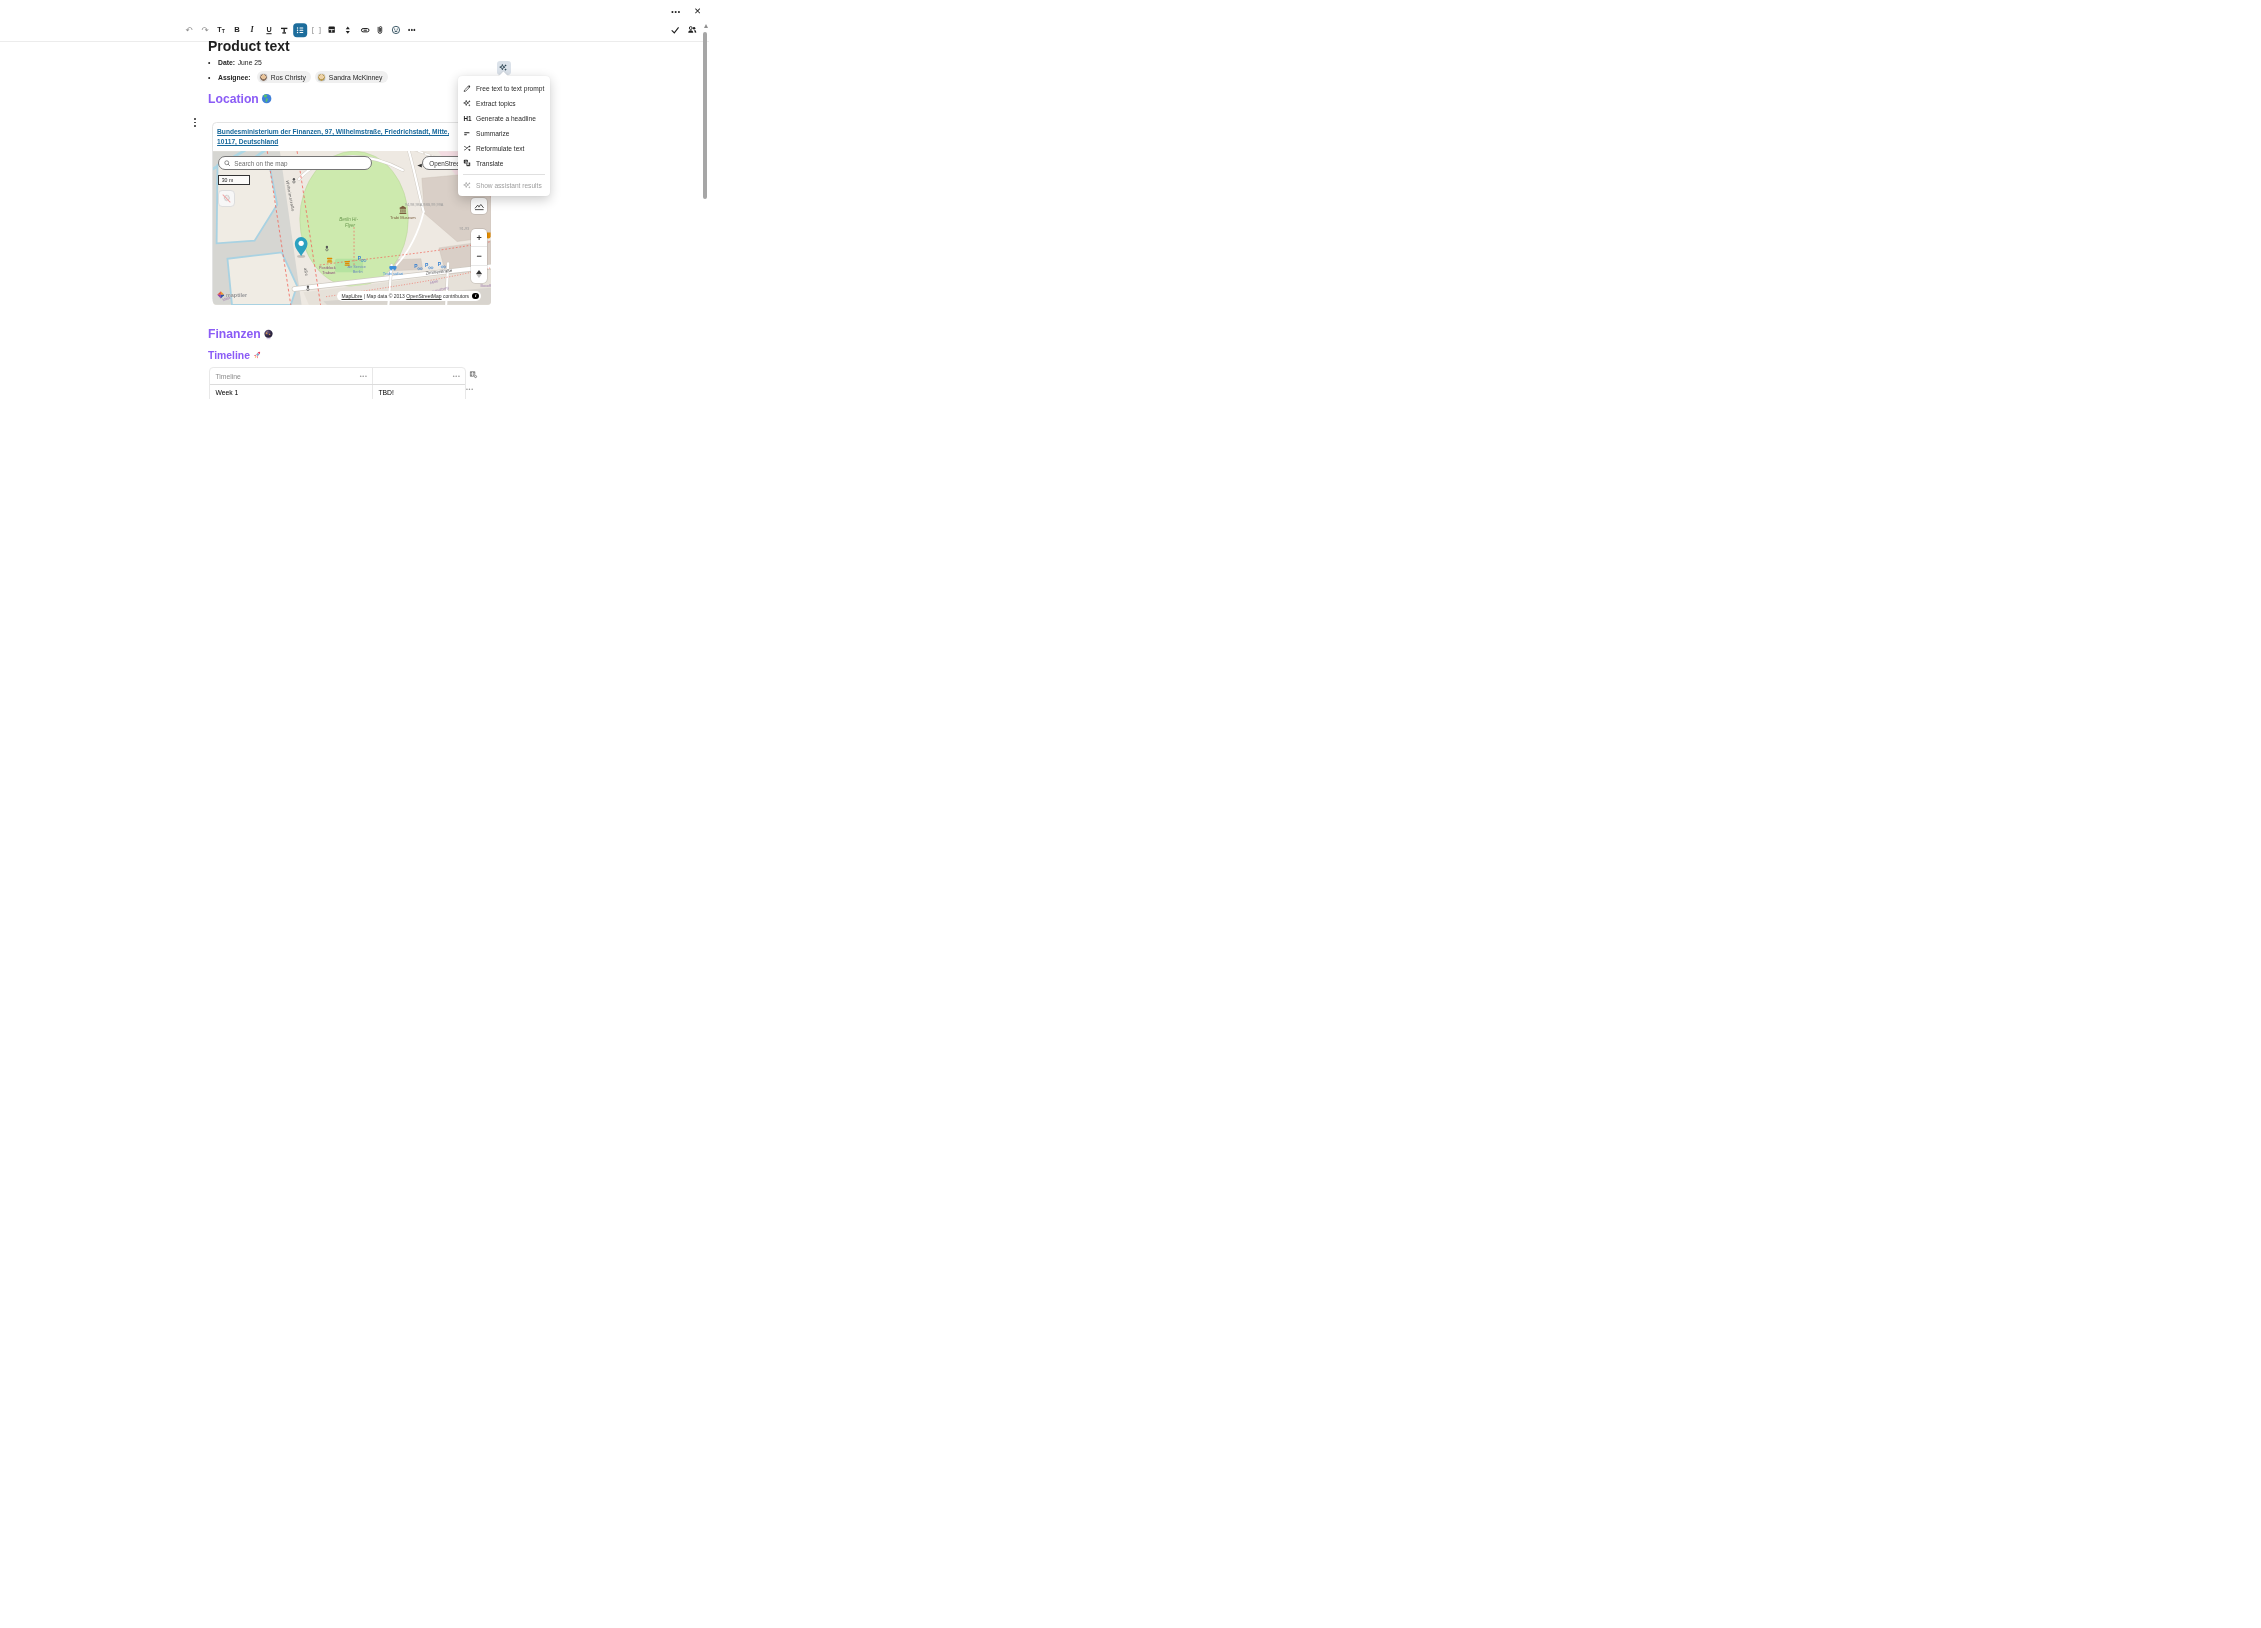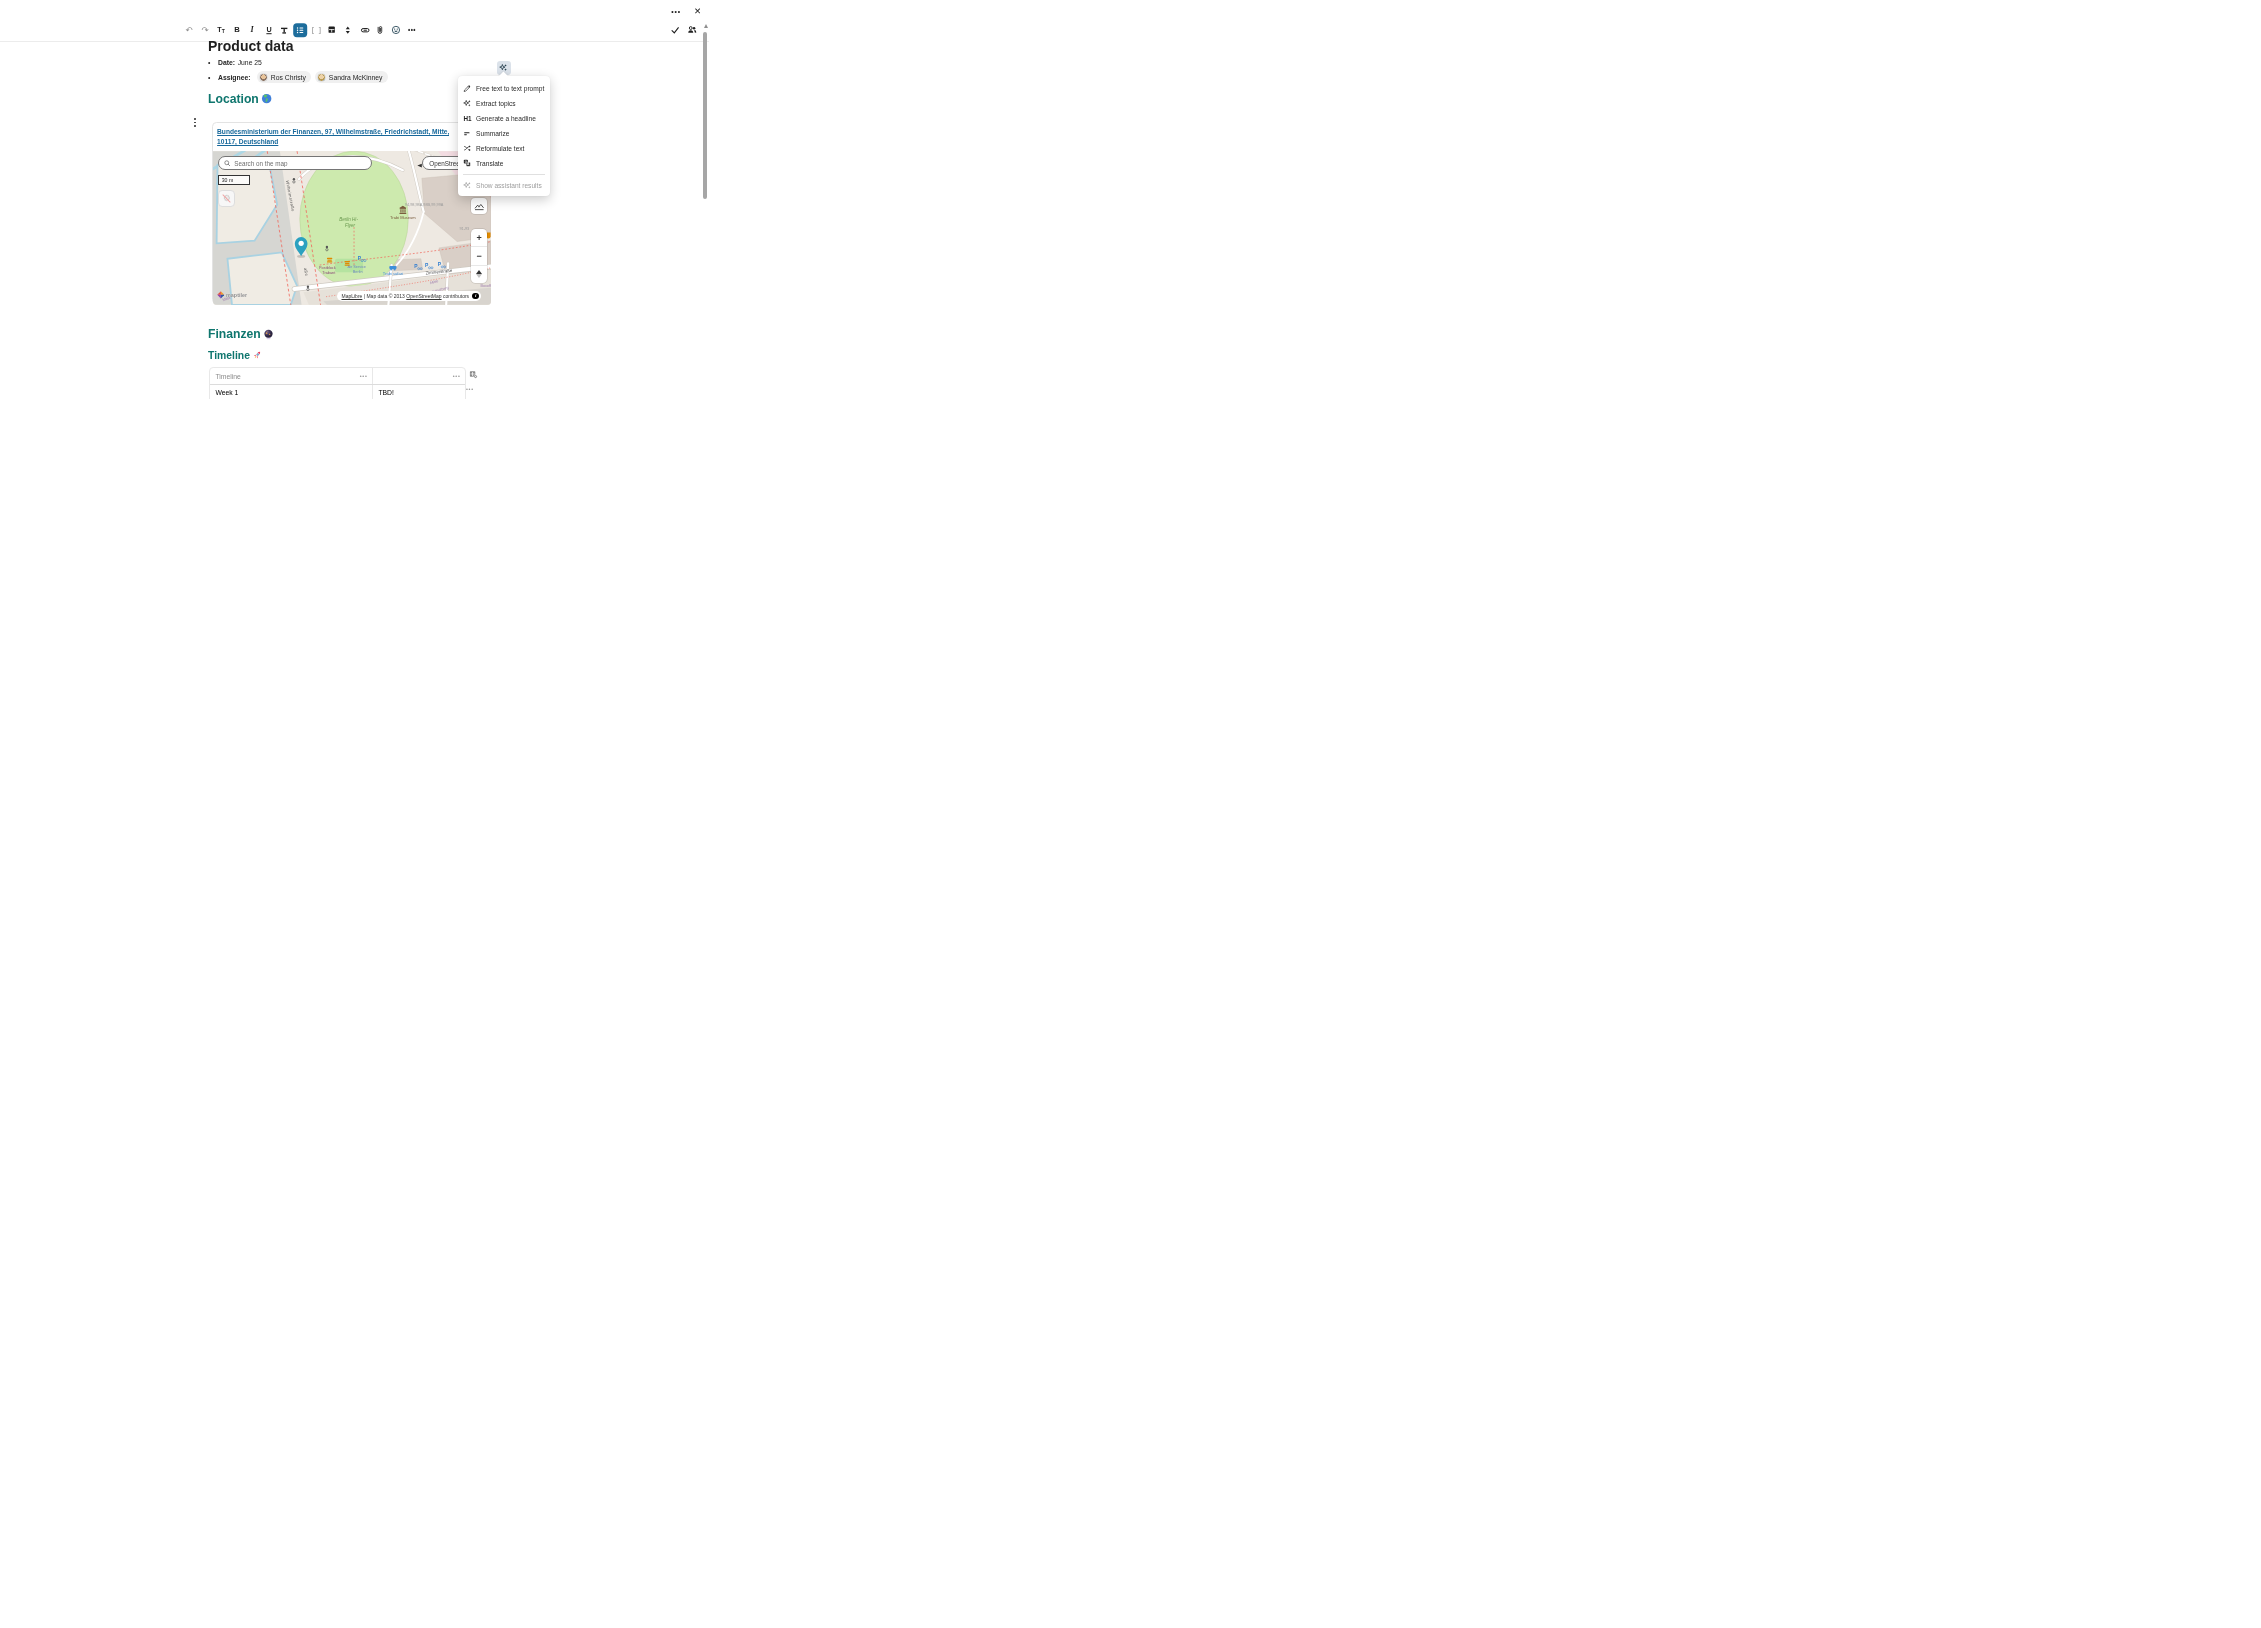--- a/index.html
+++ b/index.html
@@ -29,21 +29,21 @@
 
   
   .doc-title { position:absolute; left:208px; top:38px; font-size:14px; font-weight:700; color:#1f1f1f; }
   .bullet-row { position:absolute; left:208px; display:flex; align-items:center; font-size:6.8px; color:#242424; }
   .bullet-dot { width:10px; font-size:6.8px; color:#242424; }
   .b-label { font-weight:700; margin-right:2.7px; }
   .chip { display:inline-flex; align-items:center; background:#f0f0f0; border-radius:6.3px; height:12.2px; padding:0 5.4px 0 1.8px; margin-left:3.6px; cursor:pointer; }
   .chip .av { width:9px; height:9px; border-radius:50%; margin-right:3.2px; border:0.5px solid #ddd; }
   .av-ros { background:radial-gradient(circle at 50% 38%, #e8c49a 0 40%, #8a7262 41% 72%, #cfc8bf 73%); }
   .av-sandra { background:radial-gradient(circle at 50% 38%, #eed3a8 0 40%, #b99b55 41% 72%, #6e8781 73%); }
-  .h-section { position:absolute; left:208px; display:flex; align-items:center; gap:2px; font-weight:700; color:#0f766e; }
+  .h-section { position:absolute; left:208px; display:flex; align-items:center; gap:2px; font-weight:700; color:#8b5cf6; }
 
   
   .ai-fab { position:absolute; left:497px; top:61px; width:13.6px; height:13.6px; border-radius:3.2px; background:#dbe2ea; display:flex; align-items:center; justify-content:center; cursor:pointer; }
 
   
   .ai-menu { position:absolute; left:458px; top:76px; width:92px; background:#fff; border-radius:4.1px; box-shadow:0 3.6px 11.8px rgba(0,0,0,.2), 0 0 1.4px rgba(0,0,0,.08); z-index:50; padding:5px 0 3.6px; }
   .ai-notch { position:absolute; left:500px; top:73px; width:6.8px; height:6.8px; background:#fff; transform:rotate(45deg); z-index:51; box-shadow:-0.9px -0.9px 1.8px rgba(0,0,0,.05); }
   .ai-item { display:flex; align-items:center; height:15px; padding:0 5.4px; cursor:pointer; font-size:6.6px; color:#2b2b2b; }
   .ai-item .mi { width:12.7px; display:flex; align-items:center; justify-content:flex-start; font-weight:700; }
   .ai-div { height:0.5px; background:#e0e0e0; margin:3.2px 5.4px; }
@@ -171,21 +171,21 @@
           <circle cx="16.5" cy="6.5" r="3" fill="#1f1f1f"></circle>
           <path d="M16.5,11 a5.5,5.5 0 0 1 5.5,5.5 l-3.5,1" fill="#1f1f1f"></path>
         </svg>
     </div>
   </div>
   <div class="divider-top"></div>
 
   <div class="scroll-arrow"></div>
   <div class="scroll-thumb"></div>
 
-  <div class="doc-title">Product data</div>
+  <div class="doc-title">Product text</div>
 
   <div class="bullet-row" style="top:59px;">
     <span class="bullet-dot">•</span>
     <span class="b-label">Date:</span>
     <span>June 25</span>
   </div>
 
   <div class="bullet-row" style="top:71px;">
     <span class="bullet-dot">•</span>
     <span class="b-label">Assignee:</span>

